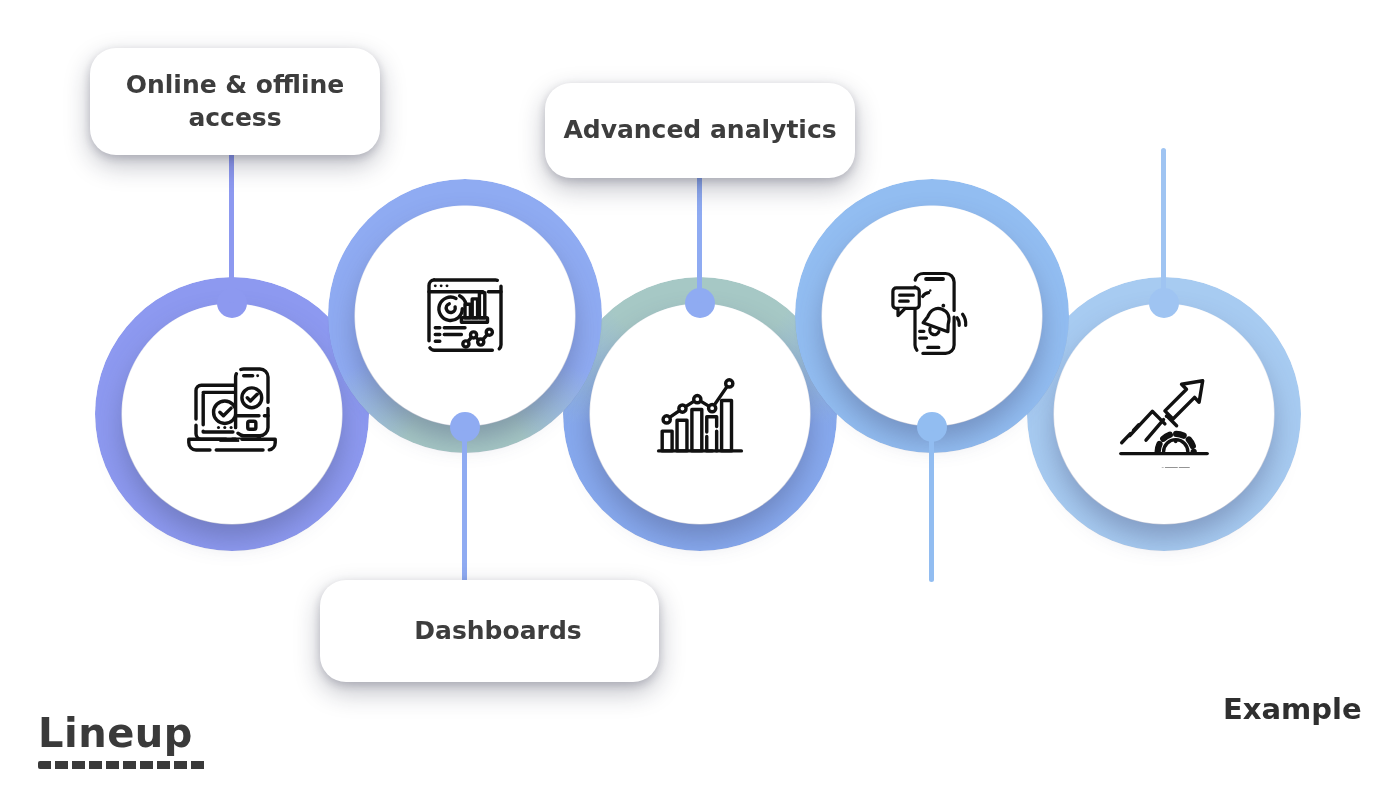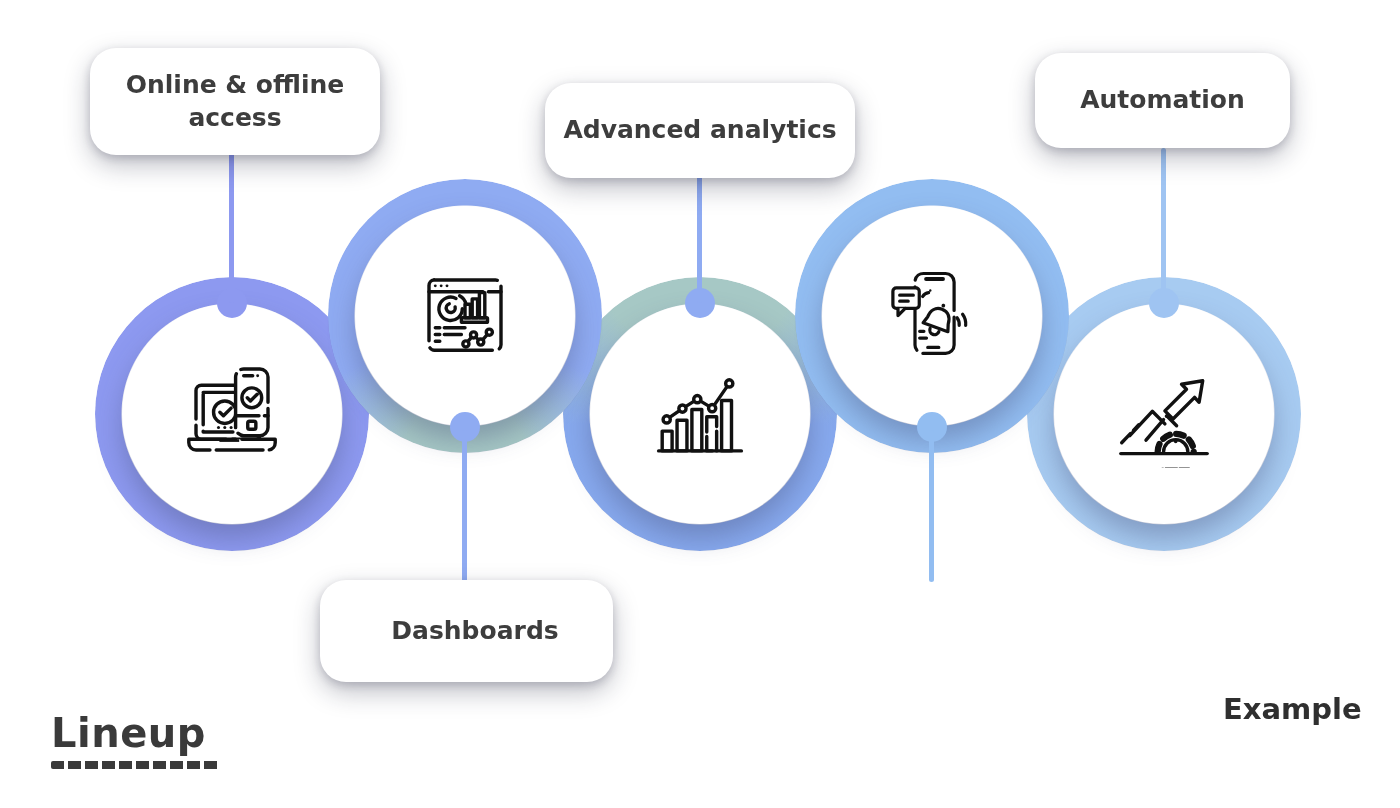--- a/index.html
+++ b/index.html
@@ -47,27 +47,27 @@
   .l4{left:929px;top:430px;height:152px;background:#92bdf1;}
   .l5{left:1161px;top:148px;height:155px;background:#9fc4f2;}
 
   
   .label{position:absolute;background:#fff;border-radius:26px;z-index:6;
          display:flex;align-items:center;justify-content:center;text-align:center;
          font-size:25px;font-weight:600;color:#3d3d3d;line-height:1.3;
          padding:0 12px;box-sizing:border-box;
          box-shadow:0 3px 8px rgba(25,30,55,.18),0 10px 26px rgba(25,30,55,.28);}
   .b1{left:90px;top:48px;width:290px;height:107px;}
-  .b2{left:320px;top:580px;width:293px;height:102px;padding-left:29px;}
+  .b2{left:320px;top:580px;width:339px;height:102px;padding-left:29px;}
   .b3{left:545px;top:55px;width:310px;height:95px;margin-top:28px;}
   .b4{left:785px;top:580px;width:292px;height:105px;}
   .b5{left:1035px;top:53px;width:255px;height:95px;}
 
   
-  .logo{position:absolute;left:38px;top:710px;z-index:6;margin-left:13px;}
+  .logo{position:absolute;left:38px;top:710px;z-index:6;}
   .logo-text{font-size:40px;font-weight:700;color:#3a3a3a;letter-spacing:.5px;}
   .logo-underline{margin-top:5px;width:168px;height:8px;border-radius:2px;
     background:repeating-linear-gradient(90deg,#3a3a3a 0 13px,rgba(0,0,0,0) 13px 17px);}
   .watermark{position:absolute;left:1223px;top:692px;z-index:6;
     font-size:29px;font-weight:700;color:#2f2f2f;}
 
   svg .s{fill:none;stroke:#111;stroke-width:3.8;stroke-linecap:round;stroke-linejoin:round;}
   svg .f{fill:#111;stroke:none;}
   svg .w{fill:#fff;}
 </style>
@@ -210,23 +210,20 @@
 
   <div class="label b1">
     <span>Online &amp; offline access</span>
   </div>
   <div class="label b2">
     <span>Dashboards</span>
   </div>
   <div class="label b3">
     <span>Advanced analytics</span>
   </div>
-  <div class="label b5">
-    <span>Automation</span>
-  </div>
 
   <div class="logo">
     <div class="logo-text">Lineup</div>
     <div class="logo-underline"></div>
   </div>
   <div class="watermark">Example</div>
 
 </div>
 
 </body></html>

